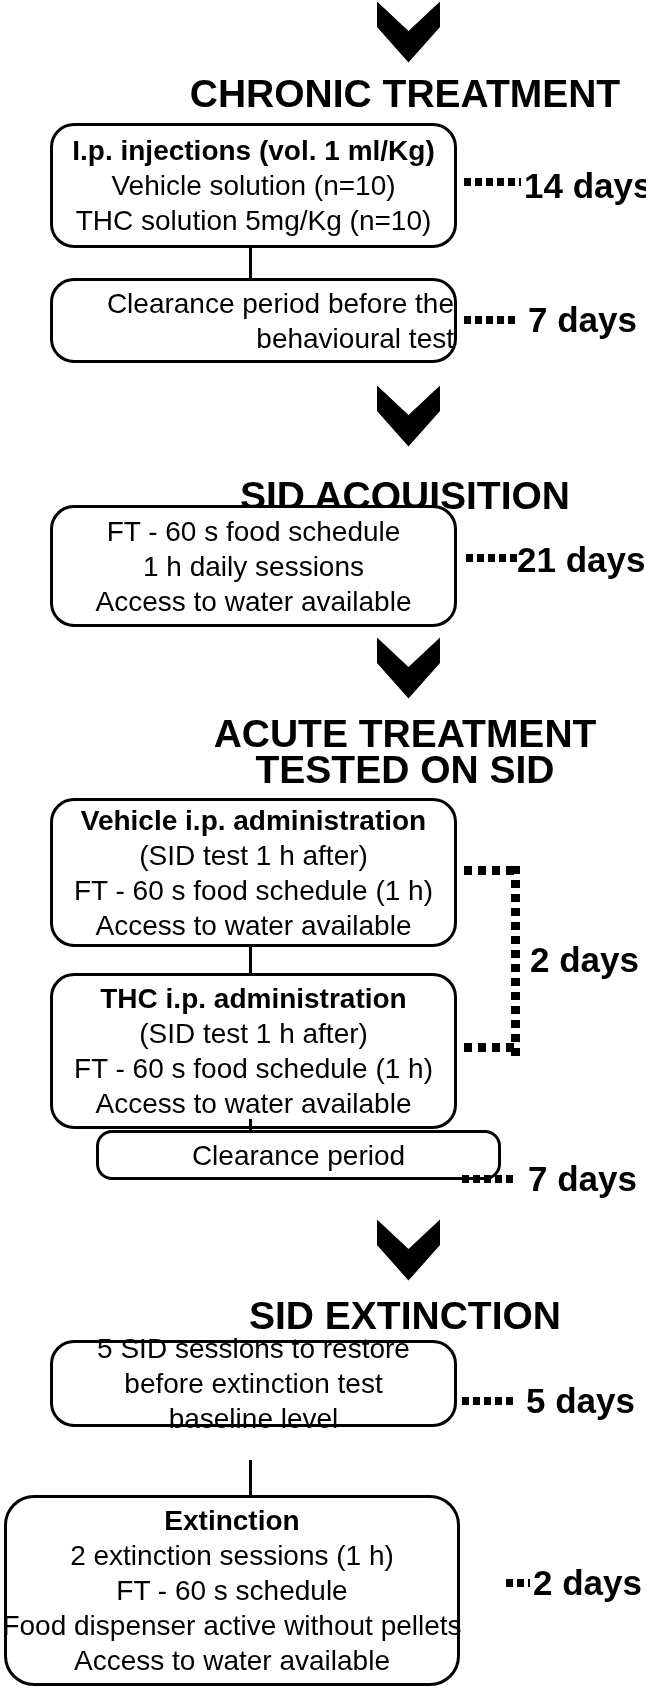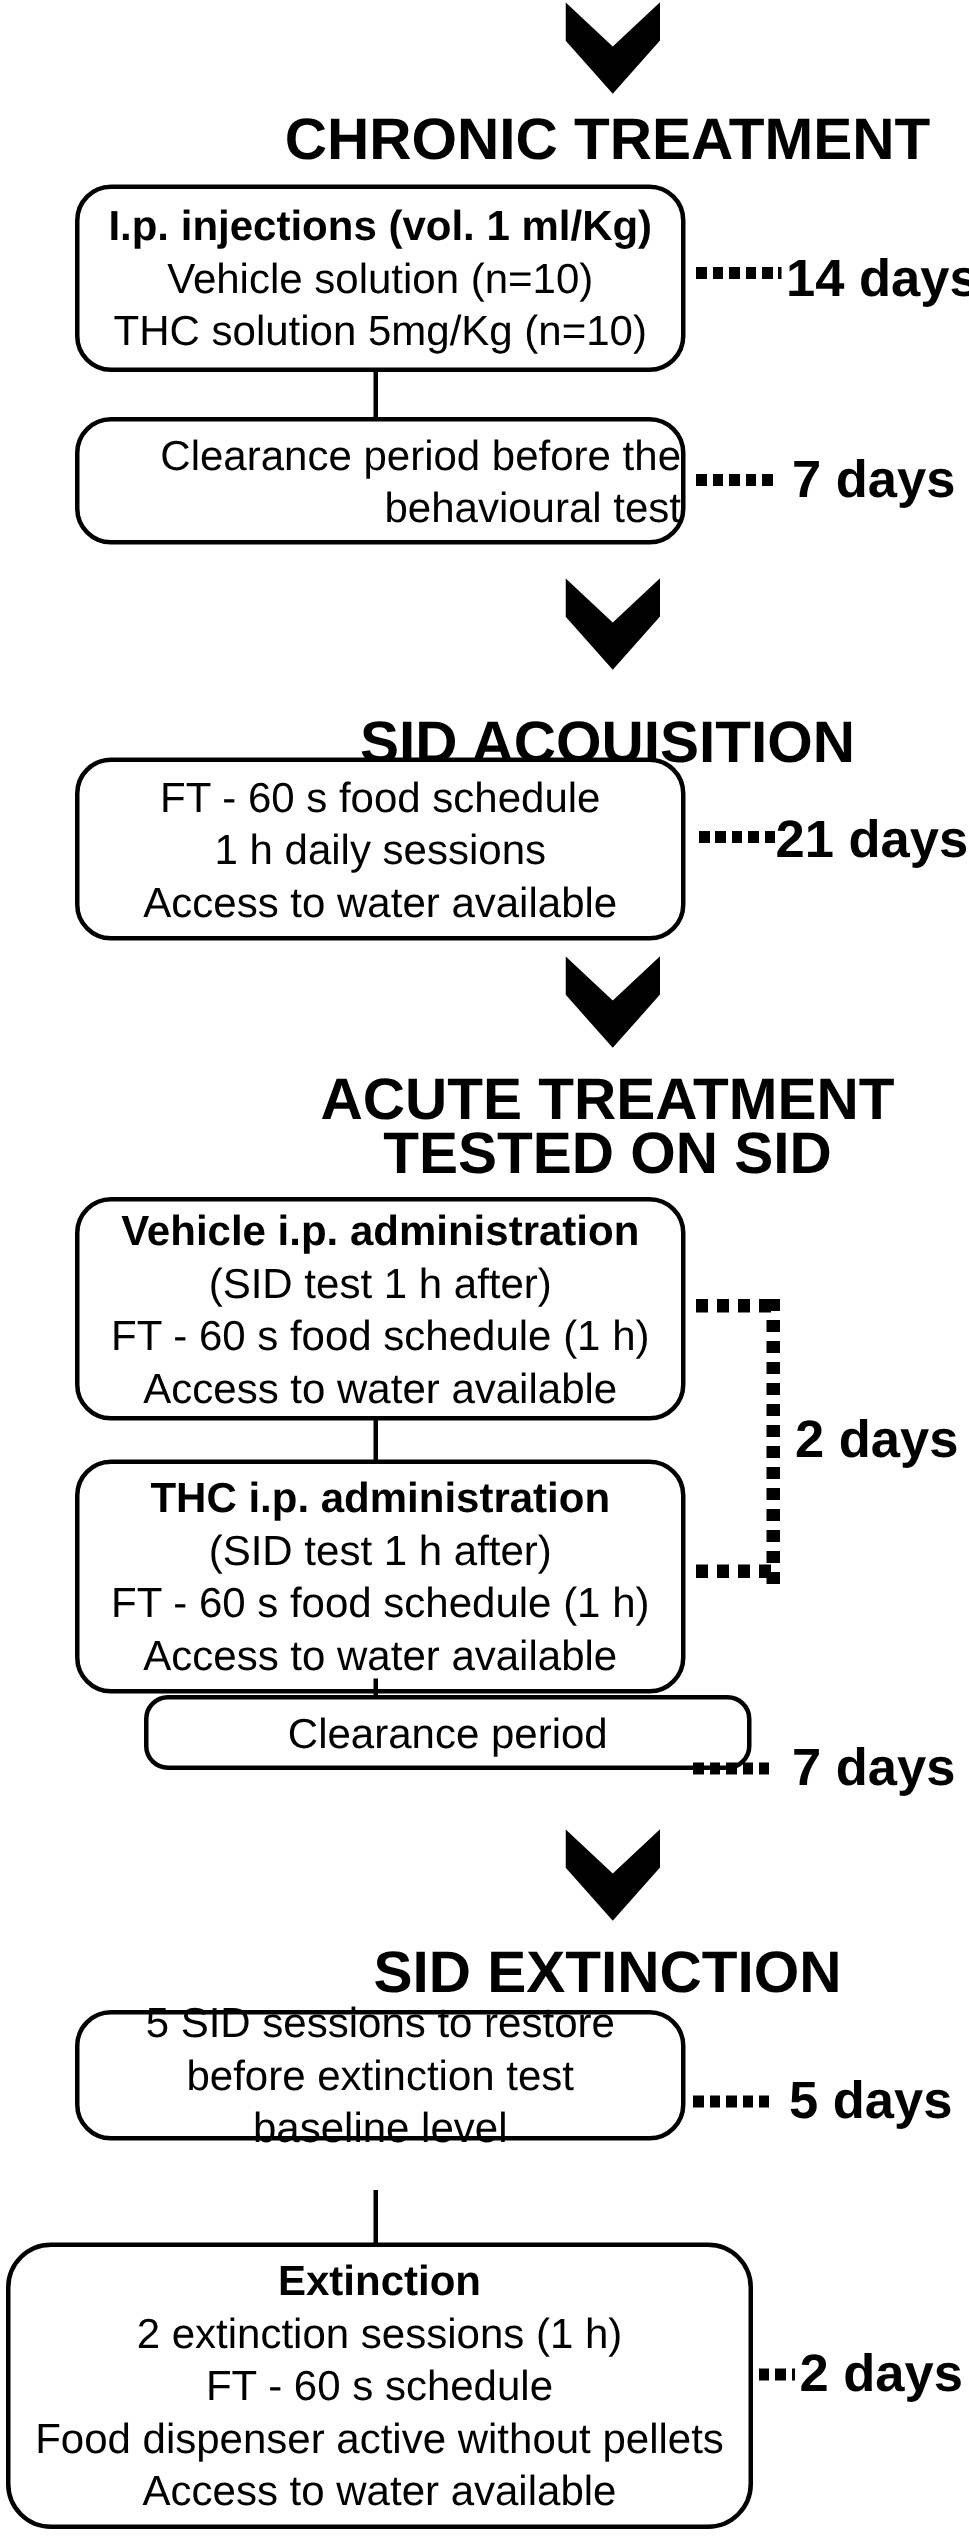--- a/index.html
+++ b/index.html
@@ -130,21 +130,21 @@
   <div class="box" style="left:50px;top:1340px;width:407px;height:87px;">
     <span>5 SID sessions to restore</span>
     <span>before extinction test</span>
     <span>baseline level</span>
   </div>
   <div class="dots-h" style="left:462px;top:1397px;width:53px;"></div>
   <div class="days" style="left:526px;top:1381px;">5 days</div>
 
   <div class="connector" style="left:249px;top:1460px;height:38px;"></div>
 
-  <div class="box" style="left:4px;top:1495px;width:498px;height:191px;border-radius:30px;">
+  <div class="box" style="left:4px;top:1495px;width:456px;height:191px;border-radius:30px;">
     <span class="b">Extinction</span>
     <span>2 extinction sessions (1 h)</span>
     <span>FT - 60 s schedule</span>
     <span>Food dispenser active without pellets</span>
     <span>Access to water available</span>
   </div>
   <div class="dots-h" style="left:506px;top:1579px;width:24px;"></div>
   <div class="days" style="left:533px;top:1563px;">2 days</div>
 
 </div>

